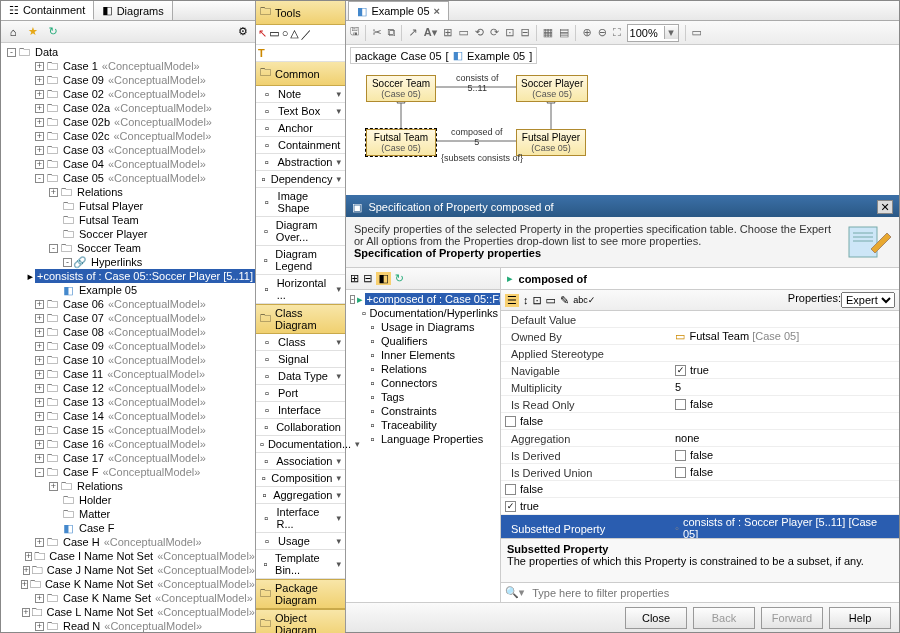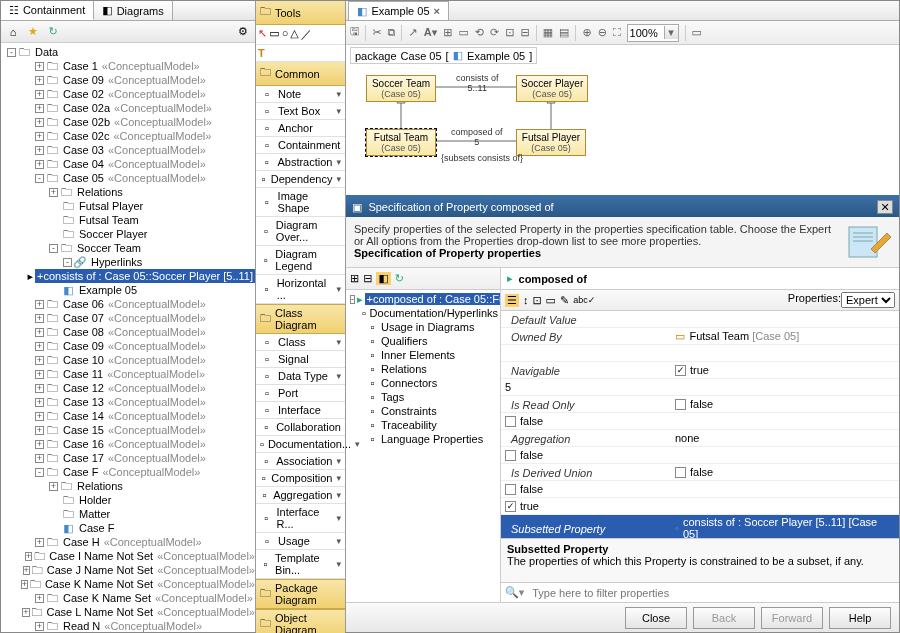--- a/index.html
+++ b/index.html
@@ -50,21 +50,21 @@
 .spec-nav-tb{height:22px;border-bottom:1px solid #ccc;display:flex;align-items:center;gap:4px;padding:0 4px;background:linear-gradient(#fafafa,#eee);}
 .spec-nav-tree{flex:1;overflow:auto;padding:2px;}
 .spec-main{flex:1;display:flex;flex-direction:column;min-width:0;}
 .spec-main-hdr{display:flex;align-items:center;padding:4px 6px;gap:6px;}
 .spec-main-hdr .ttl{font-weight:bold;}
 .spec-main-tb{height:22px;border-top:1px solid #ccc;border-bottom:1px solid #ccc;background:linear-gradient(#fafafa,#eee);display:flex;align-items:center;padding:0 4px;gap:4px;}
 .spec-main-tb .rgt{margin-left:auto;display:flex;align-items:flex-start;}
 .spec-main-tb select{font-size:11px;}
 .prop-table{flex:1;overflow:auto;}
 .prop-row{display:flex;border-bottom:1px solid #eee;min-height:17px;align-items:center;}
-.prop-row .k{width:170px;padding:1px 4px 0 10px;color:#333;font-style:italic;}
+.prop-row .k{width:170px;padding:1px 4px 0 10px;color:#333;}
 .prop-row .v{flex:1;padding:1px 4px;display:flex;align-items:center;gap:4px;}
 .prop-row.sel{background:#2a5db0;color:#fff;}
 .prop-row.sel .k{color:#fff;}
 .prop-row.sel .v{color:#fff;}
 .chk{width:11px;height:11px;border:1px solid #888;display:inline-flex;align-items:center;justify-content:center;font-size:9px;background:#fff;color:#000;}
 .spec-desc{border-top:1px solid #ccc;padding:4px 6px;background:#f8f8f8;height:44px;}
 .spec-filter{border-top:1px solid #ccc;display:flex;align-items:center;height:20px;}
 .spec-filter input{flex:1;border:none;padding:2px 4px;font-size:11px;color:#888;}
 .spec-buttons{border-top:1px solid #ccc;background:linear-gradient(#fafafa,#e8e8e8);height:30px;display:flex;align-items:center;justify-content:flex-end;gap:6px;padding:0 8px;}
 .btn{min-width:62px;height:22px;background:linear-gradient(#fdfdfd,#e4e4e4);border:1px solid #999;display:flex;align-items:center;justify-content:center;padding:0 8px;}
@@ -715,32 +715,34 @@
                 </div>
               </div>
               <div class="prop-row">
                 <div class="k">Owned By</div>
                 <div class="v">
                   <span style="color: rgb(204, 136, 0);">▭</span>
                   <span>Futsal Team <span style="color:#888">[Case 05]</span></span>
                 </div>
               </div>
               <div class="prop-row">
+                <div class="k">Applied Stereotype</div>
                 <div class="v">
                   <span></span>
                 </div>
               </div>
               <div class="prop-row">
                 <div class="k">Navigable</div>
                 <div class="v">
                   <span class="chk">✓</span>
                   <span>true</span>
                 </div>
               </div>
               <div class="prop-row">
+                <div class="k">Multiplicity</div>
                 <div class="v">
                   <span>5</span>
                 </div>
               </div>
               <div class="prop-row">
                 <div class="k">Is Read Only</div>
                 <div class="v">
                   <span class="chk"></span>
                   <span>false</span>
                 </div>
@@ -751,20 +753,21 @@
                   <span>false</span>
                 </div>
               </div>
               <div class="prop-row">
                 <div class="k">Aggregation</div>
                 <div class="v">
                   <span>none</span>
                 </div>
               </div>
               <div class="prop-row">
+                <div class="k">Is Derived</div>
                 <div class="v">
                   <span class="chk"></span>
                   <span>false</span>
                 </div>
               </div>
               <div class="prop-row">
                 <div class="k">Is Derived Union</div>
                 <div class="v">
                   <span class="chk"></span>
                   <span>false</span>

